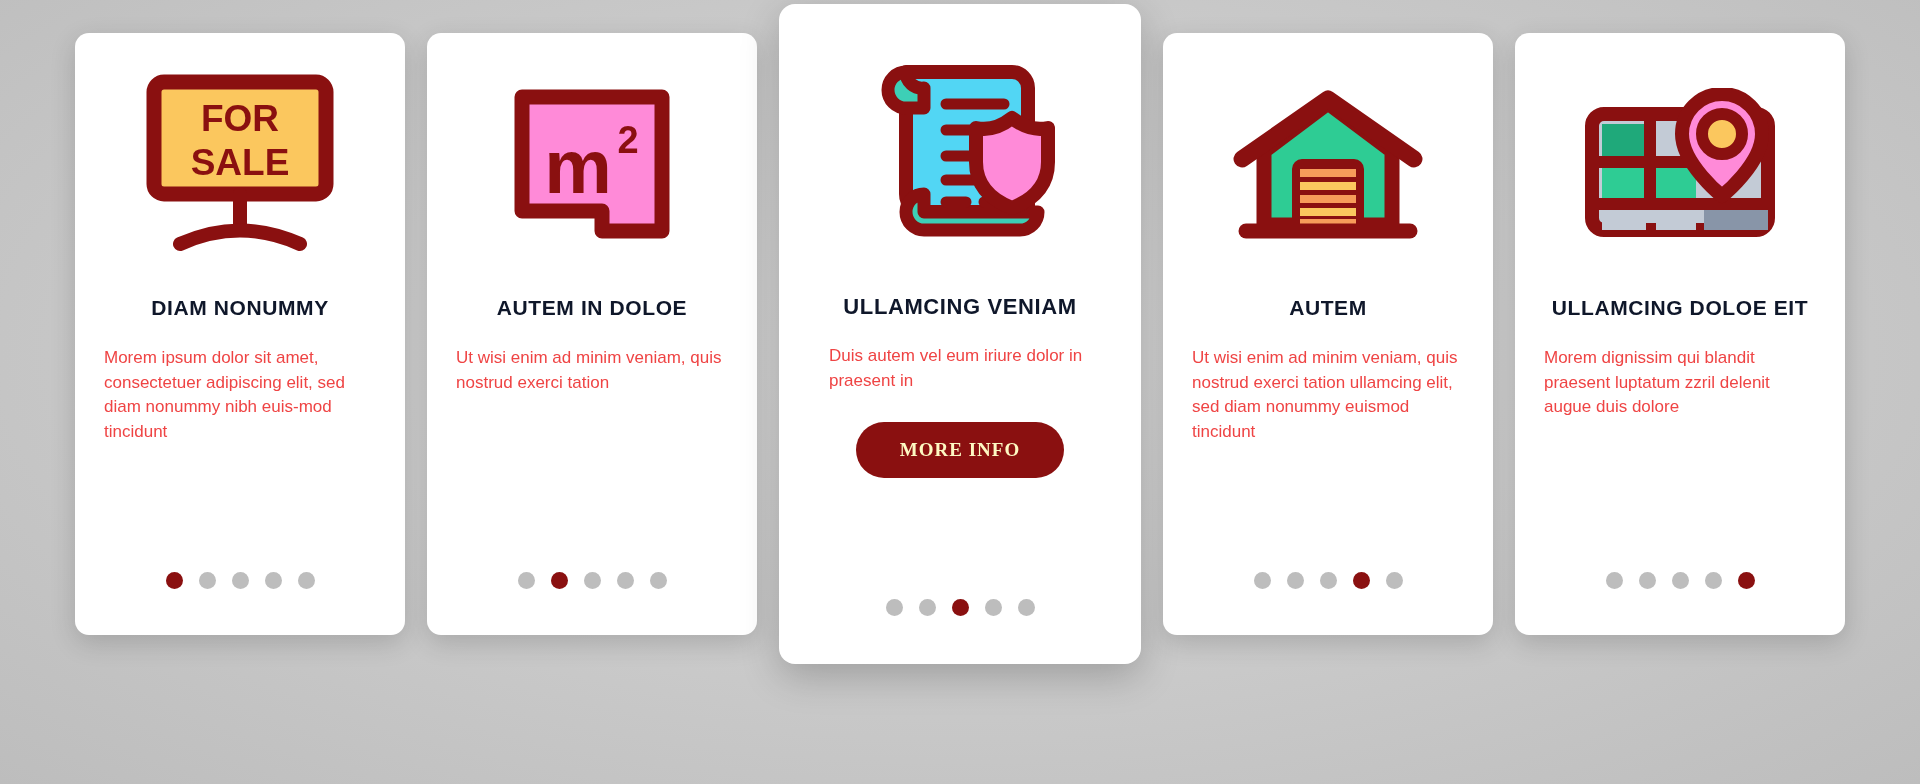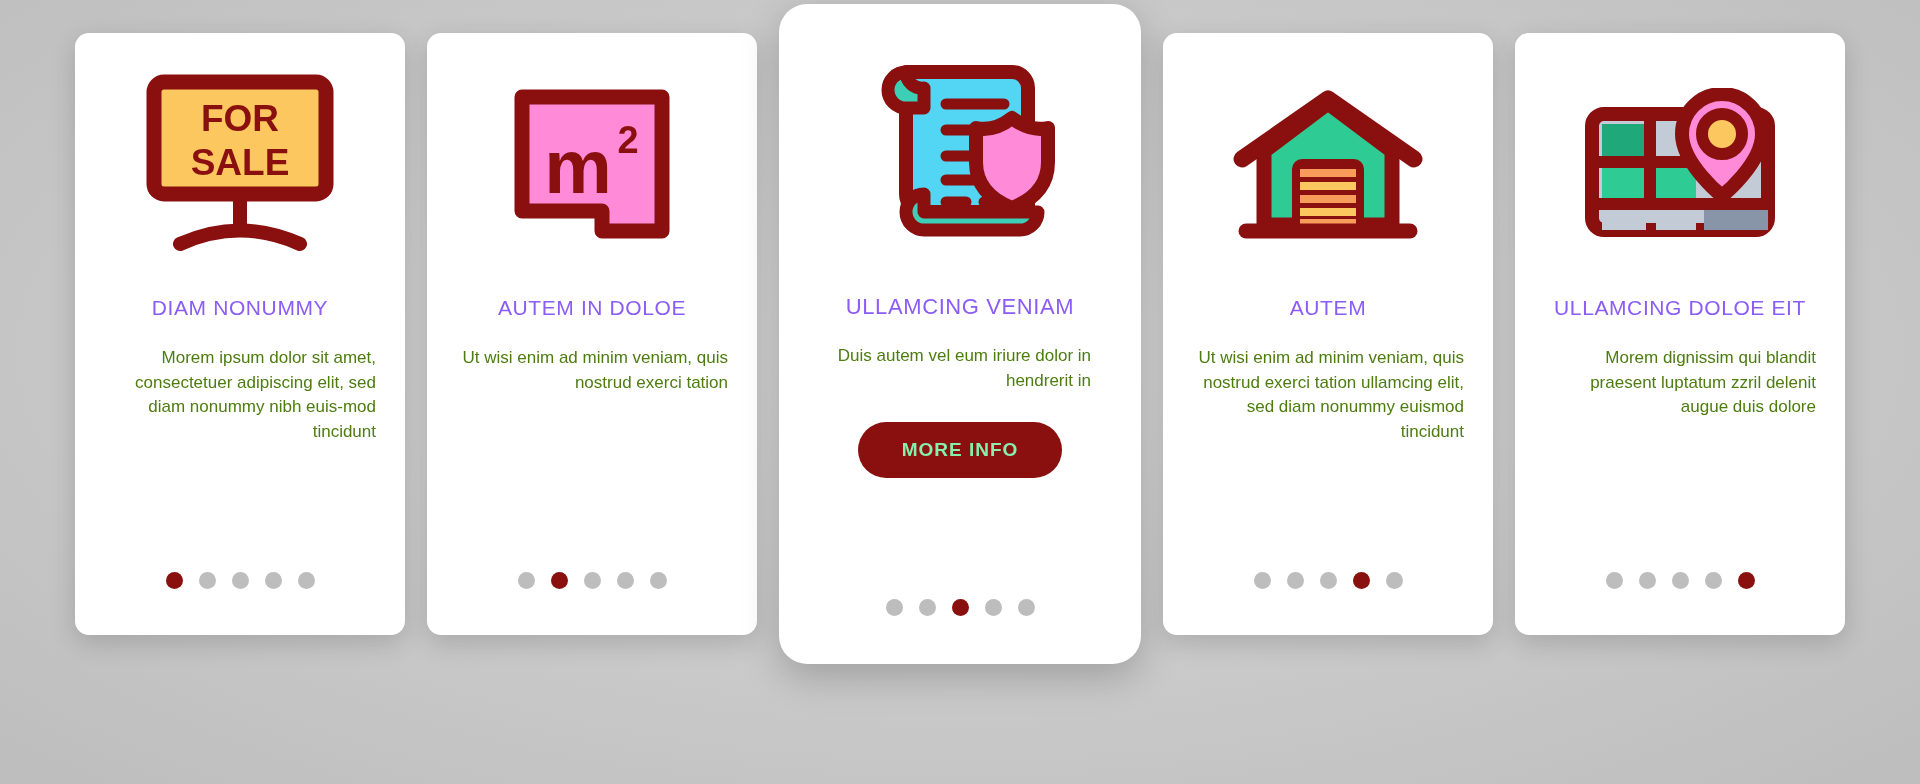--- a/index.html
+++ b/index.html
@@ -38,64 +38,64 @@
     display: flex;
     flex-direction: column;
     align-items: center;
     position: relative;
     padding: 0 22px;
   }
 
   .card.featured {
     width: 362px;
     height: 660px;
-    border-radius: 28px;
+    border-radius: 16px;
     box-shadow: 0 12px 38px rgba(0,0,0,0.22);
     padding: 0 26px;
   }
 
   .icon-wrap {
     height: 262px;
     width: 100%;
     display: flex;
     align-items: center;
     justify-content: center;
     flex: 0 0 auto;
   }
   .card.featured .icon-wrap { height: 290px; }
 
   .icon-wrap svg { display: block; }
 
   .card-title {
     font-size: 21px;
-    font-weight: normal;
+    font-weight: bold;
     letter-spacing: 0.6px;
-    color: #8b5cf6;
+    color: #0f172a;
     text-align: center;
     line-height: 1.2;
     margin-bottom: 26px;
   }
   .card.featured .card-title { font-size: 22px; margin-bottom: 24px; }
 
   .card-body {
     font-size: 17px;
     line-height: 1.45;
-    color: #4d7c0f;
-    text-align: right;
+    color: #ef4444;
+    text-align: left;
     max-width: 272px;
   }
   .card.featured .card-body { max-width: 262px; }
 
   .more-info-btn {
     margin-top: 28px;
     background: #8A1010;
-    color: #86efac;
+    color: #fef9c3;
     border: none;
     border-radius: 30px;
-    font-family: Liberation Sans, sans-serif;
+    font-family: Liberation Serif, serif;
     font-size: 19px;
     font-weight: bold;
     letter-spacing: 1px;
     padding: 17px 44px;
     cursor: pointer;
   }
 
   .dots {
     position: absolute;
     bottom: 46px;
@@ -173,21 +173,21 @@
           <path d="M84 76 H126"></path>
           <path d="M84 102 H126"></path>
           <path d="M84 126 H142"></path>
           <path d="M84 148 H104"></path>
           <path d="M122 148 H140"></path>
         </g>
         <path d="M150 64 q18 14 36 10 v34 q0 32 -36 46 q-36 -14 -36 -46 V74 q18 4 36 -10 Z" fill="#FF8AD8" stroke="#8A1010" stroke-width="14" stroke-linejoin="round"></path>
       </svg>
     </div>
     <div class="card-title">ULLAMCING VENIAM</div>
-    <div class="card-body">Duis autem vel eum iriure dolor in hendrerit in</div>
+    <div class="card-body">Duis autem vel eum iriure dolor in praesent in</div>
     <button class="more-info-btn">MORE INFO</button>
     <div class="dots">
       <span class="dot"></span>
       <span class="dot"></span>
       <span class="dot active"></span>
       <span class="dot"></span>
       <span class="dot"></span>
     </div>
   </div>
 

